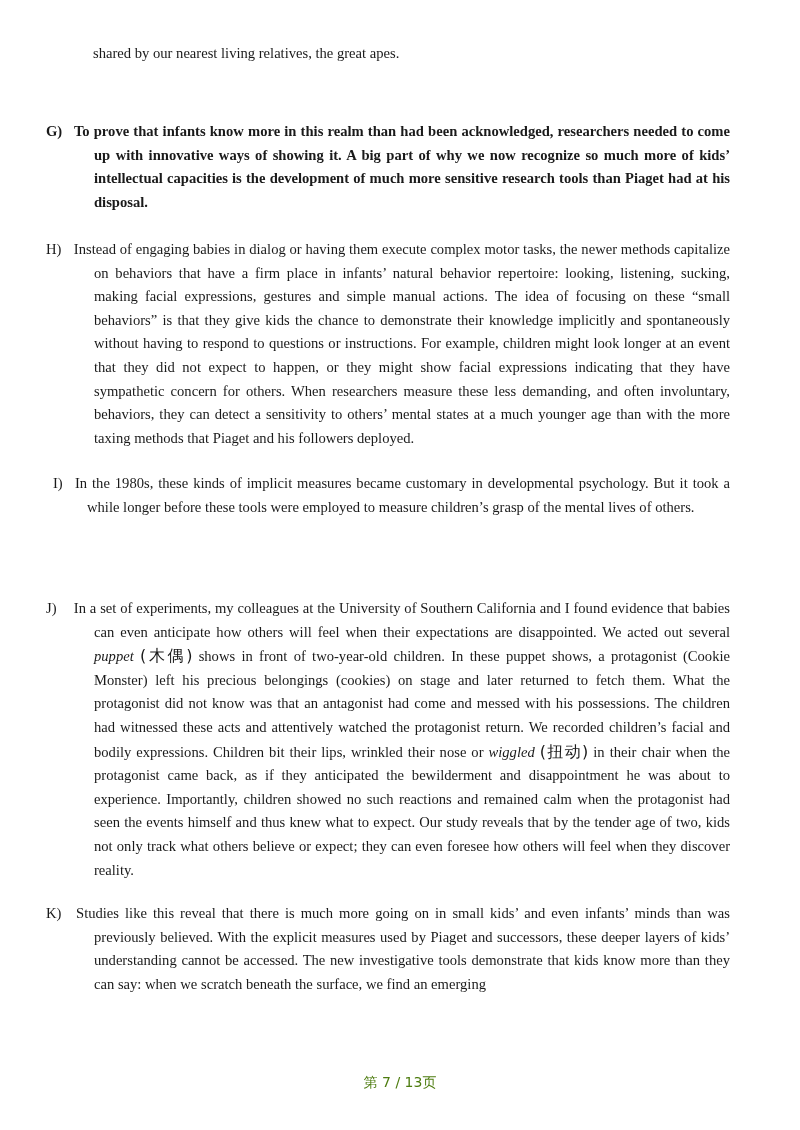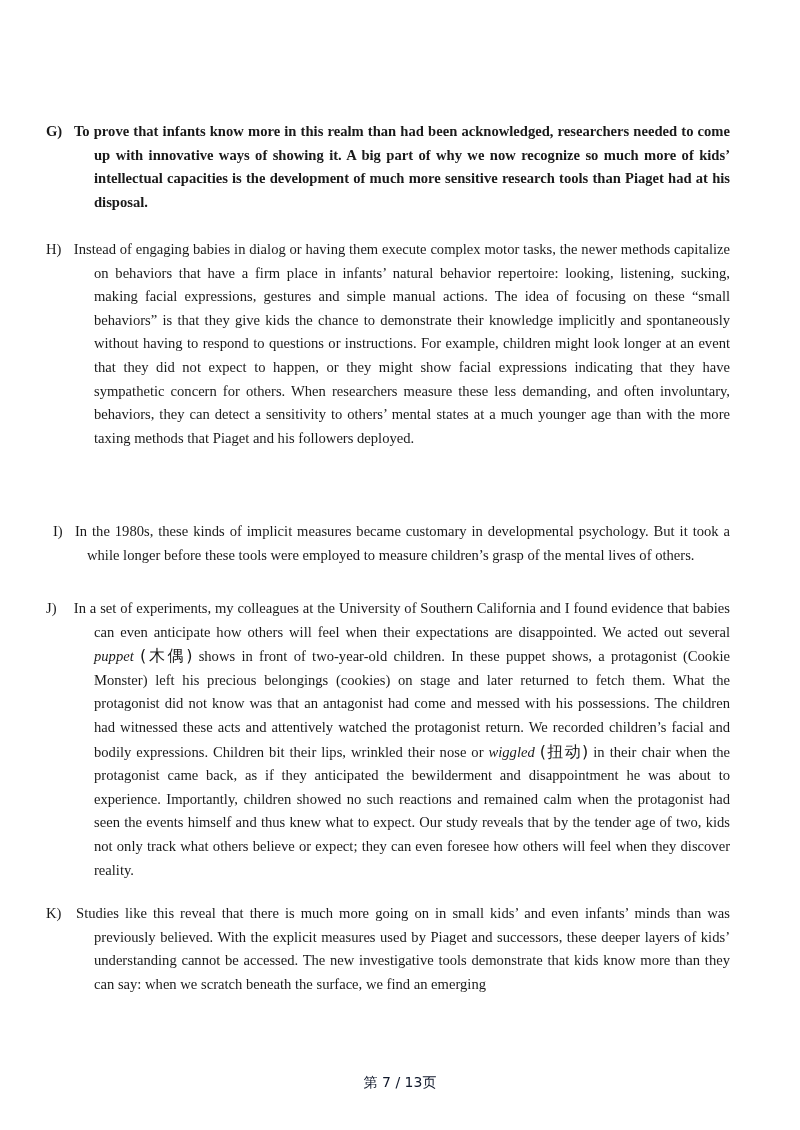--- a/index.html
+++ b/index.html
@@ -52,41 +52,44 @@
       font-family: "DejaVu Sans", sans-serif;
       font-size: 16px;
     }
     .footer {
       position: absolute;
       top: 1074px;
       left: 0;
       width: 800px;
       text-align: center;
       font-size: 14px;
-      color: #0f172a;
+      color: #4d7c0f;
       font-family: "DejaVu Sans", "Liberation Sans", sans-serif;
     }
   </style>
 </head>
 <body>
 
 <div class="page">
 
+  <div class="para cont" style="top:42px;">
+    <span>shared by our nearest living relatives, the great apes.</span>
+  </div>
 
   <div class="para hanging" style="top:120px;font-weight:bold;">
     <span class="label">G)</span>
     <span>To prove that infants know more in this realm than had been acknowledged, researchers needed to come up with innovative ways of showing it. A big part of why we now recognize so much more of kids’ intellectual capacities is the development of much more sensitive research tools than Piaget had at his disposal.</span>
   </div>
 
   <div class="para hanging" style="top:238px;">
     <span class="label">H)</span>
     <span>Instead of engaging babies in dialog or having them execute complex motor tasks, the newer methods capitalize on behaviors that have a firm place in infants’ natural behavior repertoire: looking, listening, sucking, making facial expressions, gestures and simple manual actions. The idea of focusing on these “small behaviors” is that they give kids the chance to demonstrate their knowledge implicitly and spontaneously without having to respond to questions or instructions. For example, children might look longer at an event that they did not expect to happen, or they might show facial expressions indicating that they have sympathetic concern for others. When researchers measure these less demanding, and often involuntary, behaviors, they can detect a sensitivity to others’ mental states at a much younger age than with the more taxing methods that Piaget and his followers deployed.</span>
   </div>
 
-  <div class="para hanging-i" style="top:520px;">
+  <div class="para hanging-i" style="top:472px;">
     <span class="label">I)</span>
     <span>In the 1980s, these kinds of implicit measures became customary in developmental psychology. But it took a while longer before these tools were employed to measure children’s grasp of the mental lives of others.</span>
   </div>
 
   <div class="para hanging" style="top:597px;">
     <span class="label">J)</span>
     <span>In a set of experiments, my colleagues at the University of Southern California and I found evidence that babies can even anticipate how others will feel when their expectations are disappointed. We acted out several </span><i>puppet</i> <span class="cjk">(木偶)</span><span> shows in front of two-year-old children. In these puppet shows, a protagonist (Cookie Monster) left his precious belongings (cookies) on stage and later returned to fetch them. What the protagonist did not know was that an antagonist had come and messed with his possessions. The children had witnessed these acts and attentively watched the protagonist return. We recorded children’s facial and bodily expressions. Children bit their lips, wrinkled their nose or </span><i>wiggled</i> <span class="cjk">(扭动)</span><span> in their chair when the protagonist came back, as if they anticipated the bewilderment and disappointment he was about to experience. Importantly, children showed no such reactions and remained calm when the protagonist had seen the events himself and thus knew what to expect. Our study reveals that by the tender age of two, kids not only track what others believe or expect; they can even foresee how others will feel when they discover reality.</span>
   </div>
 
   <div class="para hanging" style="top:902px;">

